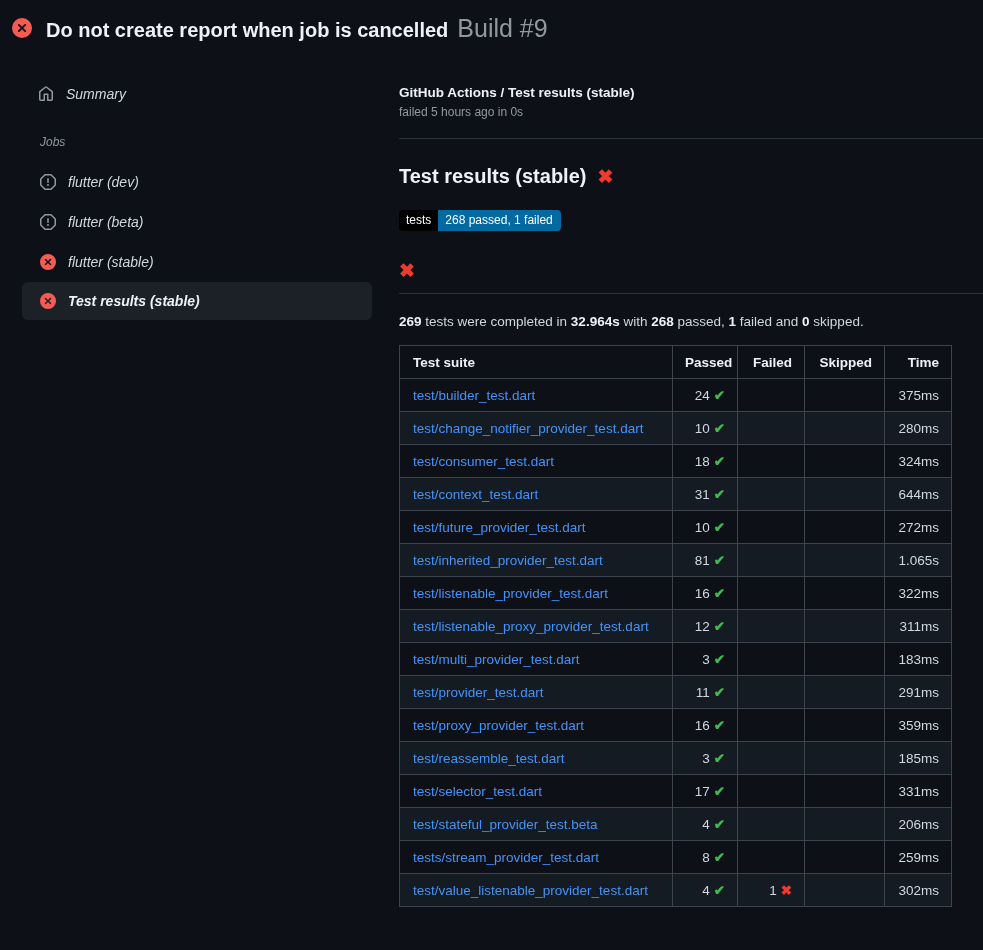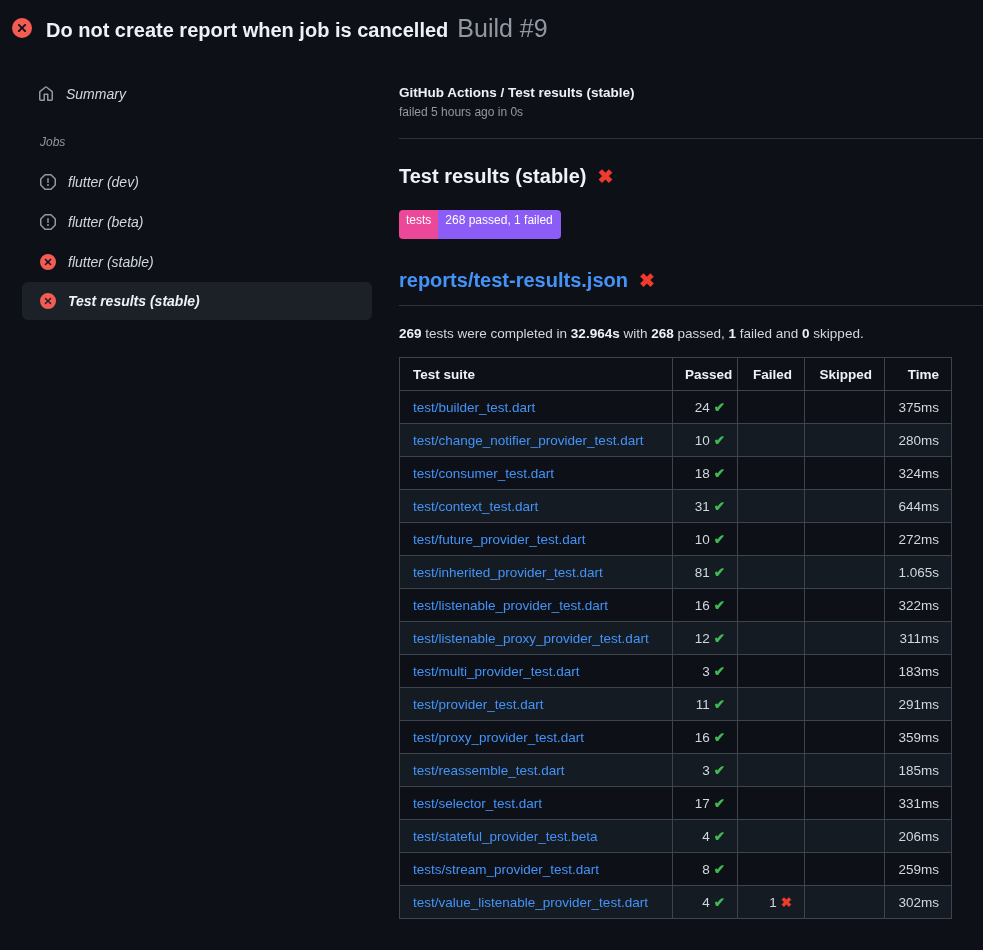--- a/index.html
+++ b/index.html
@@ -45,25 +45,25 @@
   .run-title { font-size:13.5px; font-weight:700; color:#eef2f8; }
   .run-meta { font-size:12px; color:#9198a1; margin-top:5px; }
   .divider { border-top:1px solid #2c333d; margin-top:19px; }
   .section-title {
     margin-top:26px; font-size:20px; font-weight:700; color:#eef2f8;
     display:flex; align-items:center; gap:11px;
   }
   .heading-cross { color:#ef3b2d; font-size:19px; font-weight:700; line-height:1; }
   .badge { margin-top:22px; display:inline-flex; font-size:12px; line-height:1; }
   .badge-label {
-    background:#ec4899; color:#ffffff; padding:4px 7px 13px 7px;
+    background:#000000; color:#ffffff; padding:4px 7px 5px 7px;
     border-radius:4px 0 0 4px;
   }
   .badge-value {
-    background:#8b5cf6; color:#ffffff; padding:4px 8px 5px 7px;
+    background:#0369a1; color:#ffffff; padding:4px 8px 5px 7px;
     border-radius:0 4px 4px 0;
   }
   .report-title {
     margin-top:30px; font-size:20px; font-weight:700; color:#4493f8;
     display:flex; align-items:center; gap:11px; cursor:pointer;
   }
   .divider2 { border-top:1px solid #2c333d; margin-top:13px; }
   .summary-line { margin-top:20px; font-size:13.5px; color:#d1d7e0; }
   .summary-line b { color:#eef2f8; }
 
@@ -143,21 +143,20 @@
     <span>Test results (stable)</span>
     <span class="heading-cross">✖</span>
   </div>
 
   <div class="badge">
     <span class="badge-label">tests</span>
     <span class="badge-value">268 passed, 1 failed</span>
   </div>
 
   <div class="report-title">
-    <span>reports/test-results.json</span>
     <span class="heading-cross">✖</span>
   </div>
   <div class="divider2"></div>
 
   <div class="summary-line"><b>269</b><span> tests were completed in </span><b>32.964s</b><span> with </span><b>268</b><span> passed, </span><b>1</b><span> failed and </span><b>0</b><span> skipped.</span></div>
 
   <table class="results">
     <colgroup>
       <col style="width:273px">
         <col style="width:65px">

